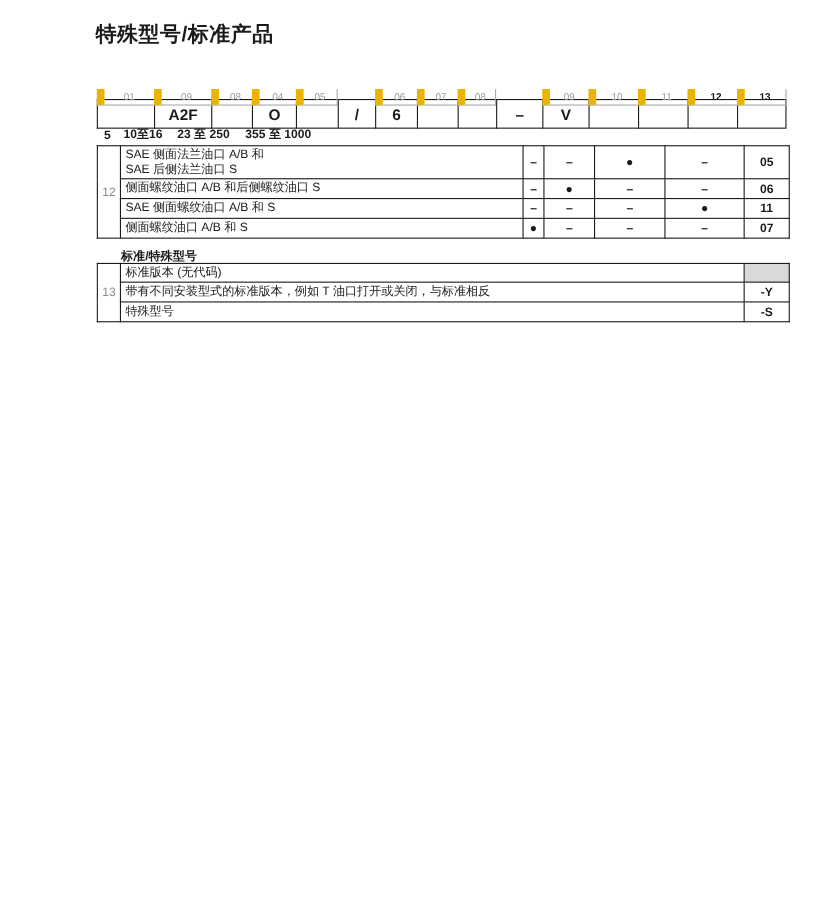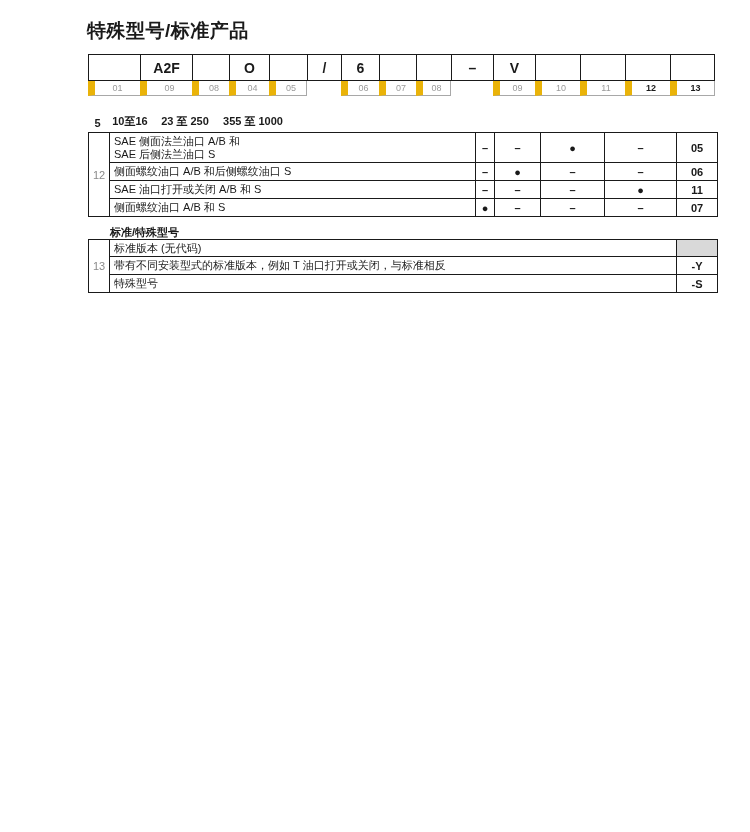--- a/index.html
+++ b/index.html
@@ -15,21 +15,21 @@
     position: absolute; left: 87px; top: 18px;
     font-size: 19px; font-weight: bold; letter-spacing: 0.5px;
   }
 
   
   .code-row { position: absolute; left: 88px; top: 54px; display: flex; }
   .code-cell {
     height: 27px; border-top: 1.5px solid #1a1a1a; border-bottom: 1.5px solid #1a1a1a;
     border-left: 1.5px solid #1a1a1a;
     display: flex; align-items: center; justify-content: center;
-    font-size: 14px; font-weight: bold;
+    font-size: 14px; font-weight: bold; margin-top: 36px;
   }
   .code-cell.last { border-right: 1.5px solid #1a1a1a; }
 
   .num-row { position: absolute; left: 88px; top: 81px; display: flex; }
   .num-cell {
     height: 15px; display: flex; align-items: center; justify-content: center;
     font-size: 9px; color: #9a9a9a;
   }
   .num-cell.boxed { border-left: 7px solid #eab308; border-bottom: 1px solid #a8a8a8; }
   .num-cell.gend  { border-right: 1px solid #a8a8a8; }
@@ -181,21 +181,21 @@
             <div>侧面螺纹油口 A/B 和后侧螺纹油口 S</div>
           </td>
         <td class="mark">–</td>
         <td class="mark">●</td>
         <td class="mark">–</td>
         <td class="mark">–</td>
         <td class="codecol">06</td>
       </tr>
       <tr class="r">
         <td class="desc">
-            <div>SAE 油口打开或关闭 A/B 和 S</div>
+            <div>SAE 侧面螺纹油口 A/B 和 S</div>
           </td>
         <td class="mark">–</td>
         <td class="mark">–</td>
         <td class="mark">–</td>
         <td class="mark">●</td>
         <td class="codecol">11</td>
       </tr>
       <tr class="r">
         <td class="desc">
             <div>侧面螺纹油口 A/B 和 S</div>

